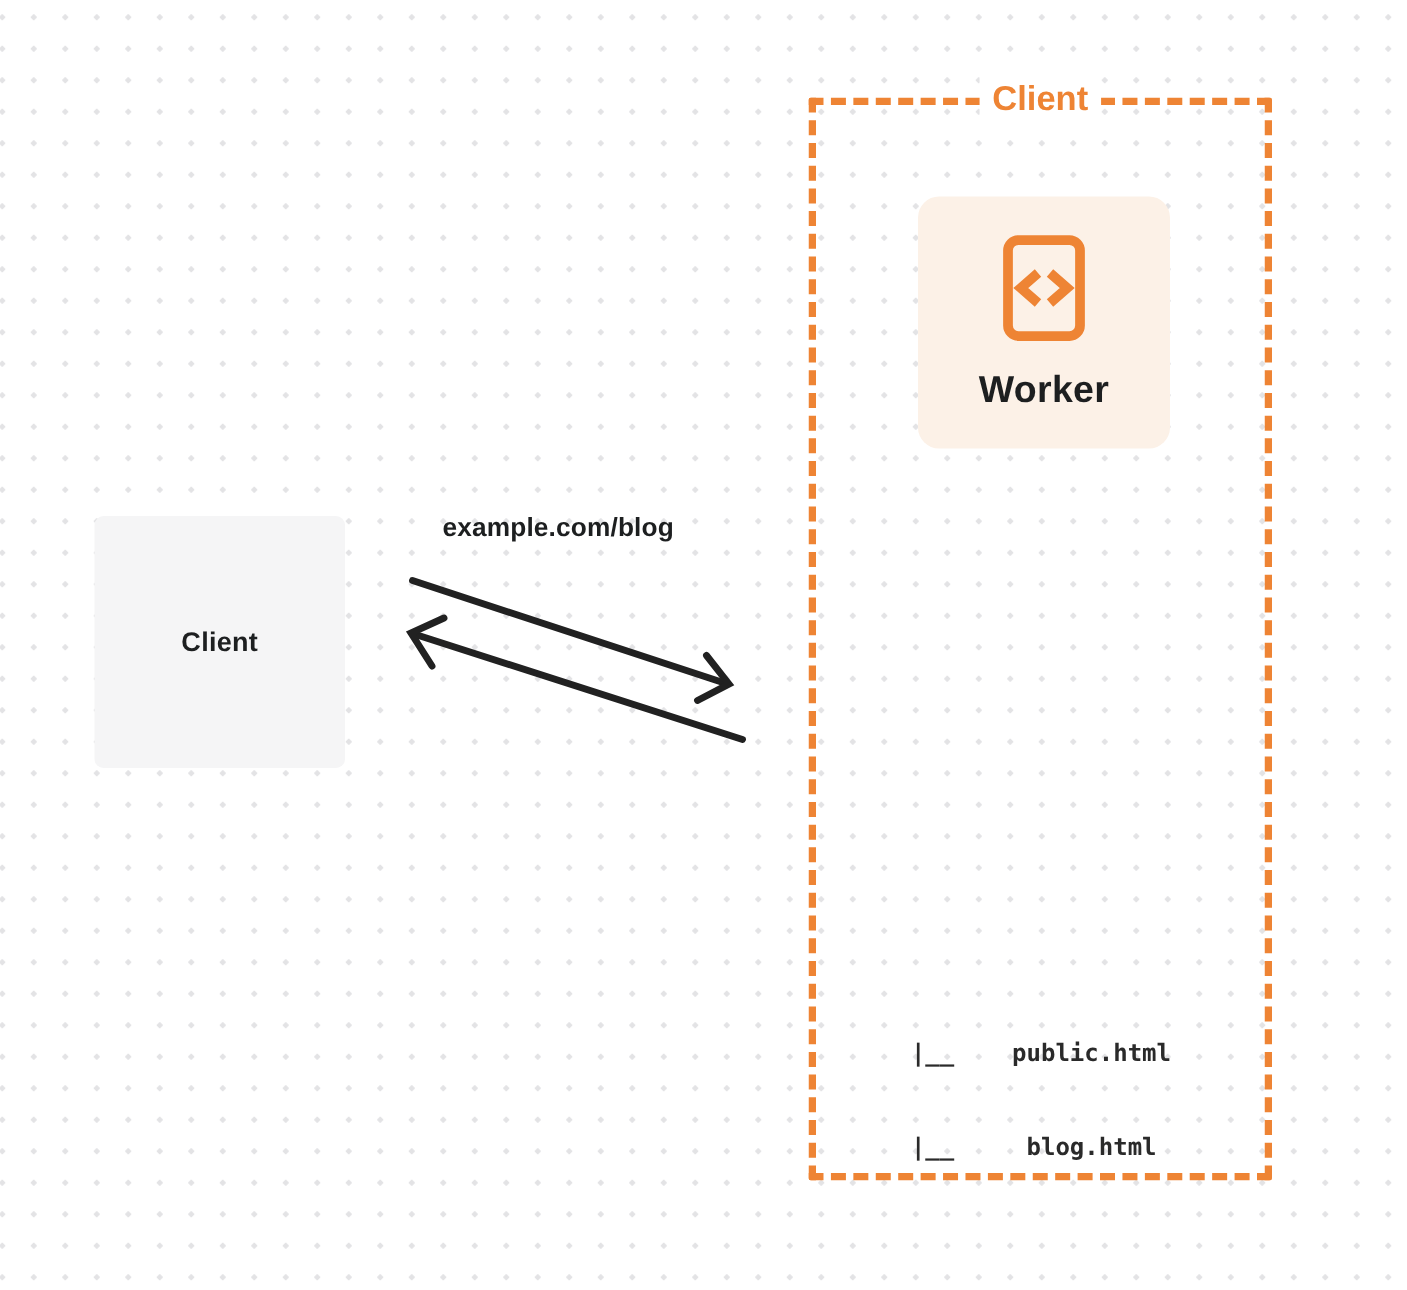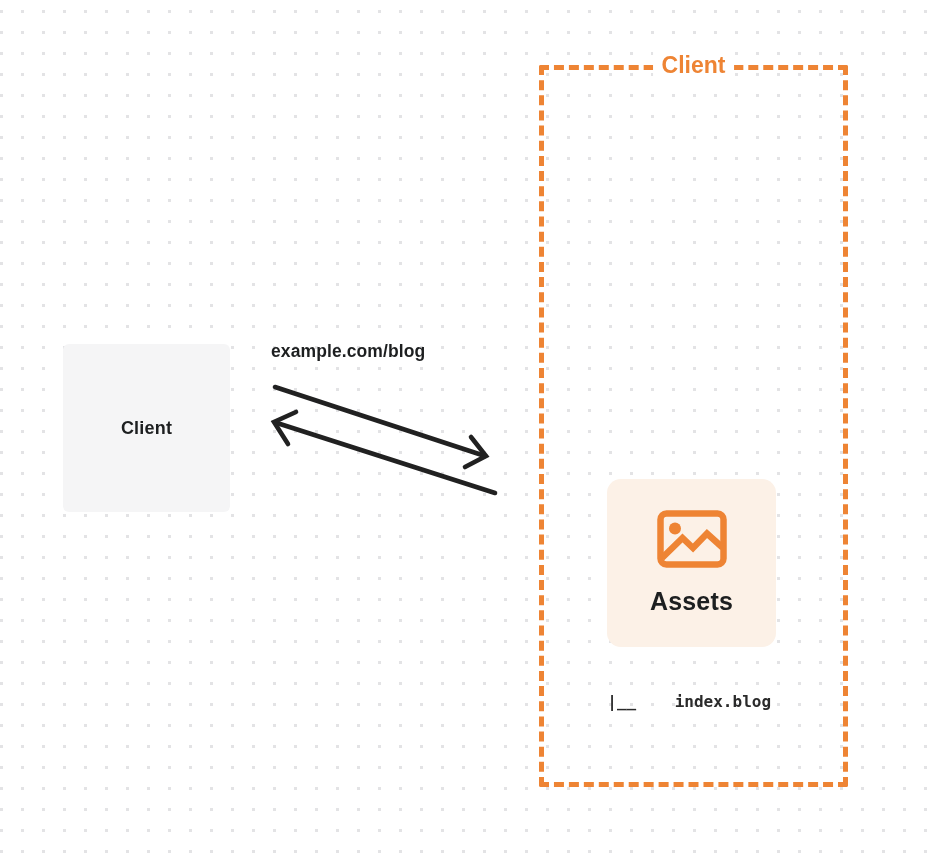--- a/index.html
+++ b/index.html
@@ -27,21 +27,21 @@
     background: #F5F5F6;
     border-radius: 6px;
     display: flex; align-items: center; justify-content: center;
   }
   .client-box .label {
     font-size: 18px; font-weight: 700; color: #1D1F20; letter-spacing: 0.2px;
   }
   
   .request-label {
     position: absolute;
-    left: 271px; top: 341px;
+    left: 295px; top: 341px;
     font-size: 17.5px; font-weight: 700; color: #1D1F20; letter-spacing: 0.1px;
   }
   
   .arrows {
     position: absolute; inset: 0;
     width: 938px; height: 860px;
     pointer-events: none;
   }
   
   .project-box {
@@ -109,31 +109,32 @@
       <g>
         <path d="M495,493 L277,423"></path>
         <path d="M296,412 L274,422 L288,444"></path>
       </g>
     </g>
   </svg>
 
   <div class="project-box">
     <div class="project-label">Client</div>
 
-
-    <div class="node-card assets-card">
+    <div class="node-card worker-card">
       <span class="icon-wrap">
-        <svg width="70" height="58" viewBox="0 0 70 58" fill="none">
-          <rect x="3.5" y="3.5" width="63" height="51" rx="6" stroke="#EE8434" stroke-width="6.5"></rect>
-          <circle cx="18" cy="18.5" r="6" fill="#EE8434"></circle>
-          <path d="M5,48 L25.5,28 L36,38 L50,23.5 L65.5,37.5" stroke="#EE8434" stroke-width="6.5" stroke-linejoin="miter"></path>
+        <svg width="56" height="72" viewBox="0 0 56 72" fill="none">
+          <rect x="4" y="4" width="48" height="64" rx="7" stroke="#EE8434" stroke-width="6.5"></rect>
+          <path d="M24,26 L12.5,36 L24,46" stroke="#EE8434" stroke-width="6.5" stroke-linejoin="miter"></path>
+          <path d="M32,26 L43.5,36 L32,46" stroke="#EE8434" stroke-width="6.5" stroke-linejoin="miter"></path>
         </svg>
       </span>
-      <span class="label">Assets</span>
+      <span class="label">Worker</span>
     </div>
 
+
     <div class="file-tree">
-      <div>  |__    index.blog</div>
+      <div>  |__    public.html</div>
+      <div>  |__     blog.html</div>
       
     </div>
   </div>
 
 </div>
 
 </body></html>

